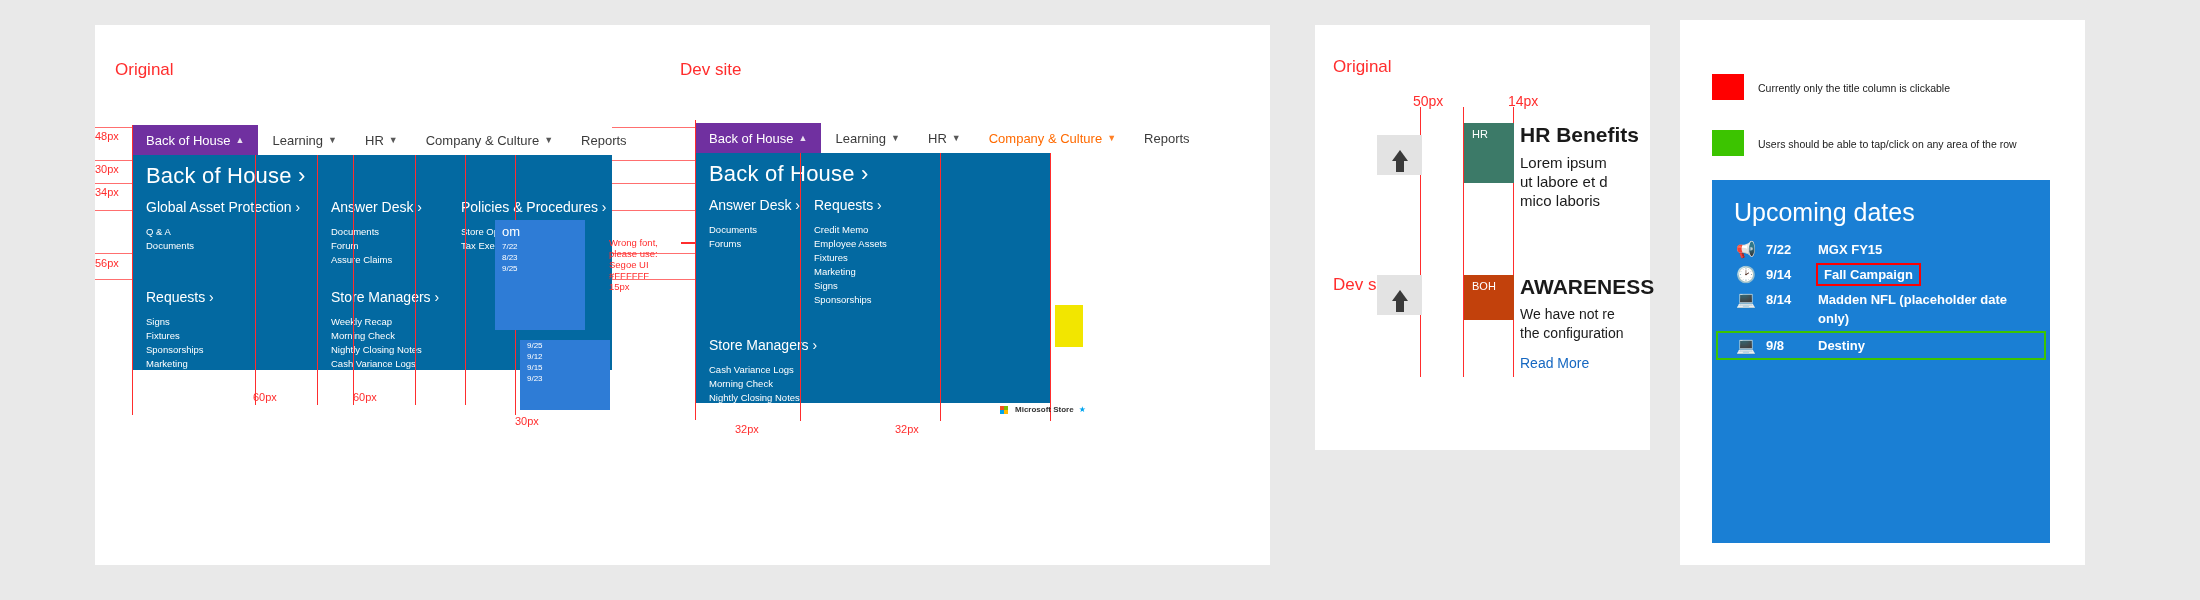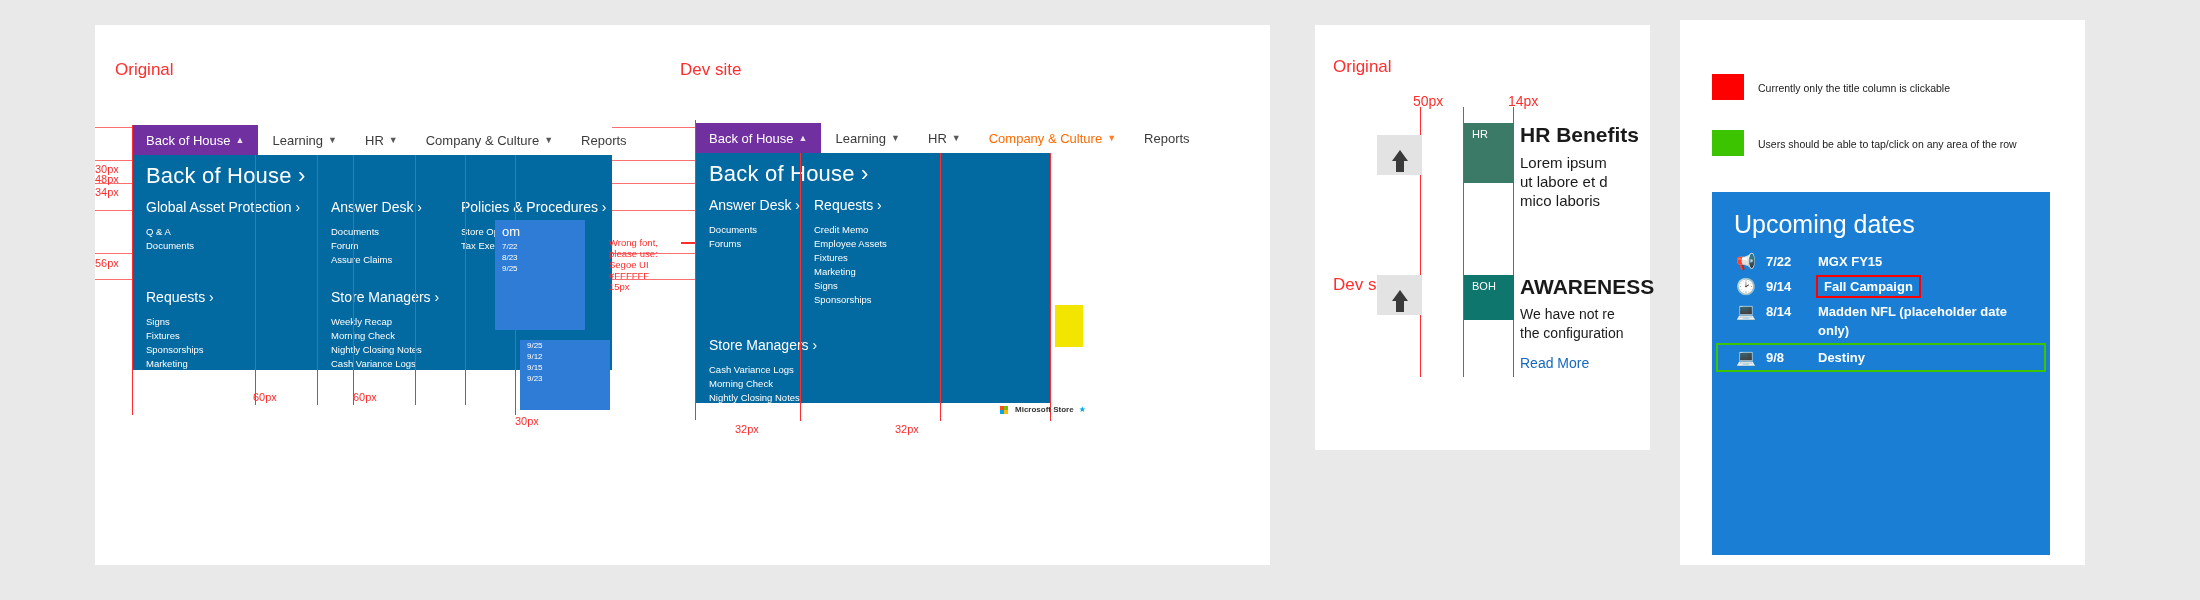--- a/index.html
+++ b/index.html
@@ -84,21 +84,21 @@
     width:0; height:0; border-left:8px solid transparent; border-right:8px solid transparent;
     border-bottom:11px solid #3a3a3a; position:relative;
   }
   .arrowUp::after {
     content:""; position:absolute; left:-4px; top:11px; width:8px; height:11px; background:#3a3a3a;
   }
   .hrTile {
     position:absolute; background:#3c7a68; color:#fff; font-size:11px; padding:5px 0 0 8px;
   }
   .bohTile {
-    position:absolute; background:#0f766e; color:#fff; font-size:11px; padding:5px 0 0 8px;
+    position:absolute; background:#c2410c; color:#fff; font-size:11px; padding:5px 0 0 8px;
   }
   .bodyHead { position:absolute; font-weight:bold; color:#1a1a1a; white-space:nowrap; }
   .bodyText { position:absolute; color:#1a1a1a; line-height:19px; }
   .readmore { position:absolute; color:#1567c1; font-size:14px; }
 
   
   #panelC { left:1680px; top:20px; width:405px; height:545px; }
   .swatch { position:absolute; width:32px; height:26px; }
   .legtext { position:absolute; font-size:10.5px; color:#1a1a1a; white-space:nowrap; }
 
@@ -123,21 +123,21 @@
   <div class="redlabel" style="left:20px; top:35px;">Original</div>
   <div class="redlabel" style="left:585px; top:35px;">Dev site</div>
 
   <div class="redline-h" style="left:0px;  top:102px; width:700px;"></div>
   <div class="redline-h" style="left:0px;  top:135px; width:700px;"></div>
   <div class="redline-h" style="left:0px;  top:158px; width:700px;"></div>
   <div class="redline-h" style="left:0px;  top:185px; width:700px;"></div>
   <div class="redline-h" style="left:0px;  top:228px; width:700px;"></div>
   <div class="redline-h" style="left:0px;  top:254px; width:700px;"></div>
 
-  <div class="redtick" style="left:0px; top:105px;margin-top:43px;">48px</div>
+  <div class="redtick" style="left:0px; top:105px;">48px</div>
   <div class="redtick" style="left:0px; top:138px;">30px</div>
   <div class="redtick" style="left:0px; top:161px;">34px</div>
   <div class="redtick" style="left:0px; top:232px;">56px</div>
   <div class="redtick" style="left:158px; top:366px;">60px</div>
   <div class="redtick" style="left:258px; top:366px;">60px</div>
   <div class="redtick" style="left:420px; top:390px;">30px</div>
 
   <div class="navbar" style="left:37px; top:100px; width:480px;">
     <div class="navitem active">
       <span>Back of House</span>
@@ -348,21 +348,21 @@
   <div class="readmore" style="left:205px; top:330px;">Read More</div>
 </div>
 
 <div class="panel" id="panelC">
   <div class="swatch" style="left:32px; top:54px; background:#ff0000;"></div>
   <div class="legtext" style="left:78px; top:62px;">Currently only the title column is clickable</div>
 
   <div class="swatch" style="left:32px; top:110px; background:#3cc400;"></div>
   <div class="legtext" style="left:78px; top:118px;">Users should be able to tap/click on any area of the row</div>
 
-  <div class="upcard" style="left:32px; top:172px; width:338px; height:363px;">
+  <div class="upcard" style="left:32px; top:160px; width:338px; height:363px;">
     <h2>Upcoming dates</h2>
 
     <div class="uprow">
       <span class="ic">📢</span>
       <span class="dt">7/22</span>
       <span class="tx">MGX FY15</span>
     </div>
 
     <div class="uprow">
       <span class="ic">🕑</span>

